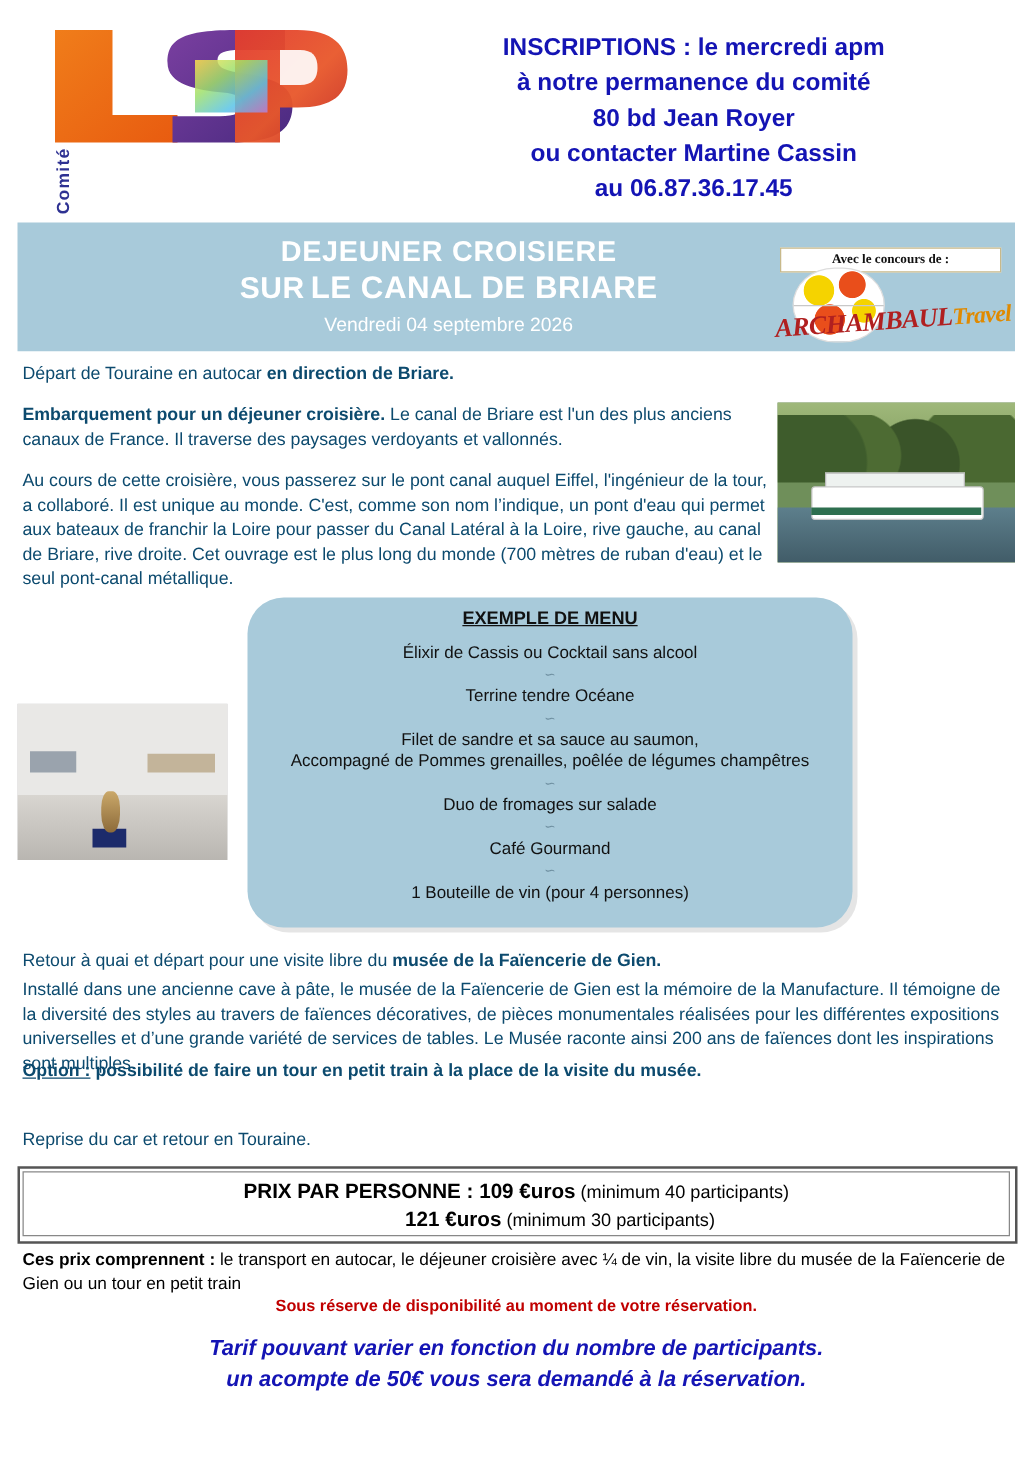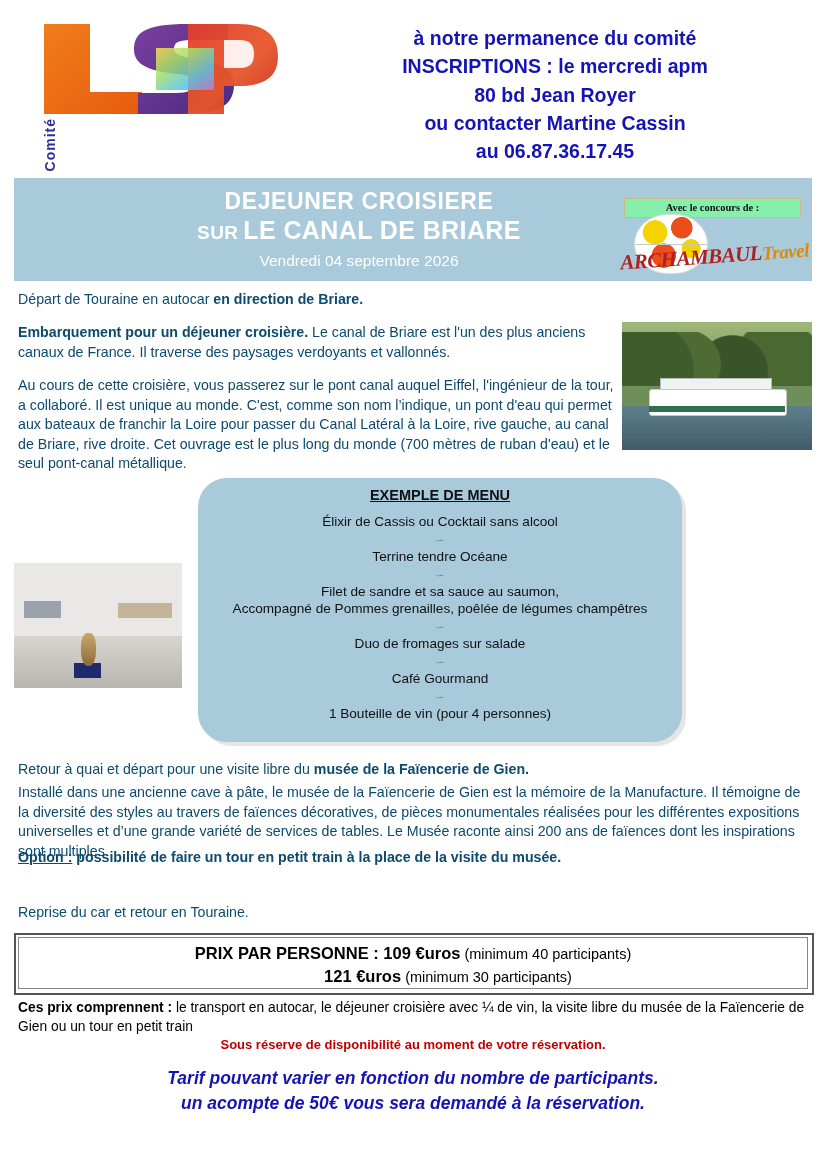--- a/index.html
+++ b/index.html
@@ -94,21 +94,21 @@
   .title-band .t2 {
     position: absolute;
     left: 0;
     top: 38px;
     width: 690px;
     text-align: center;
     color: #ffffff;
     font-weight: bold;
     letter-spacing: 0.4px;
   }
-  .title-band .t2 .small { font-size: 19px; }
+  .title-band .t2 .small { font-size: 24px; }
   .title-band .t2 .big { font-size: 25px; }
   .title-band .t3 {
     position: absolute;
     left: 0;
     top: 74px;
     width: 690px;
     text-align: center;
     color: #ffffff;
     font-size: 15.5px;
   }
@@ -120,21 +120,21 @@
     top: 20px;
     width: 205px;
     height: 90px;
   }
   .partner-caption {
     position: absolute;
     left: 12px;
     top: 0px;
     width: 175px;
     height: 18px;
-    background: #86efac;
+    background: #ffffff;
     border: 1px solid #c8b98a;
     font-size: 10.5px;
     font-weight: bold;
     color: #111;
     text-align: center;
     line-height: 17px;
     font-family: "Liberation Serif", serif;
   }
   .partner-globe {
     position: absolute;
@@ -392,22 +392,22 @@
                C196 48 174 43 152 40 C140 38 136 35 136 30 C136 24 142 22 154 22
                L190 22 L190 6 Z" fill="url(#gS)"></path>
       <path d="M150 6 L200 6 C228 6 240 18 240 38 C240 58 228 68 200 68 L186 68 L186 96 L150 96 Z" fill="url(#gP)" opacity="0.95"></path>
       <path d="M118 30 L176 30 L176 72 L118 72 Z" fill="url(#gRain)" opacity="0.85"></path>
       <path d="M186 22 L202 22 C212 22 216 27 216 36 C216 45 212 50 202 50 L186 50 Z" fill="#ffffff" opacity="0.9"></path>
     </svg>
     <div class="logo-vert">Comité</div>
   </div>
 
   <div class="header-contact">
+    <div>INSCRIPTIONS : le mercredi apm</div>
     <div>à notre permanence du comité</div>
-    <div>INSCRIPTIONS : le mercredi apm</div>
     <div>80 bd Jean Royer</div>
     <div>ou contacter Martine Cassin</div>
     <div>au 06.87.36.17.45</div>
   </div>
 </div>
 
 <div class="title-band">
   <div class="t1">DEJEUNER CROISIERE</div>
   <div class="t2">
     <span class="small">SUR</span>

